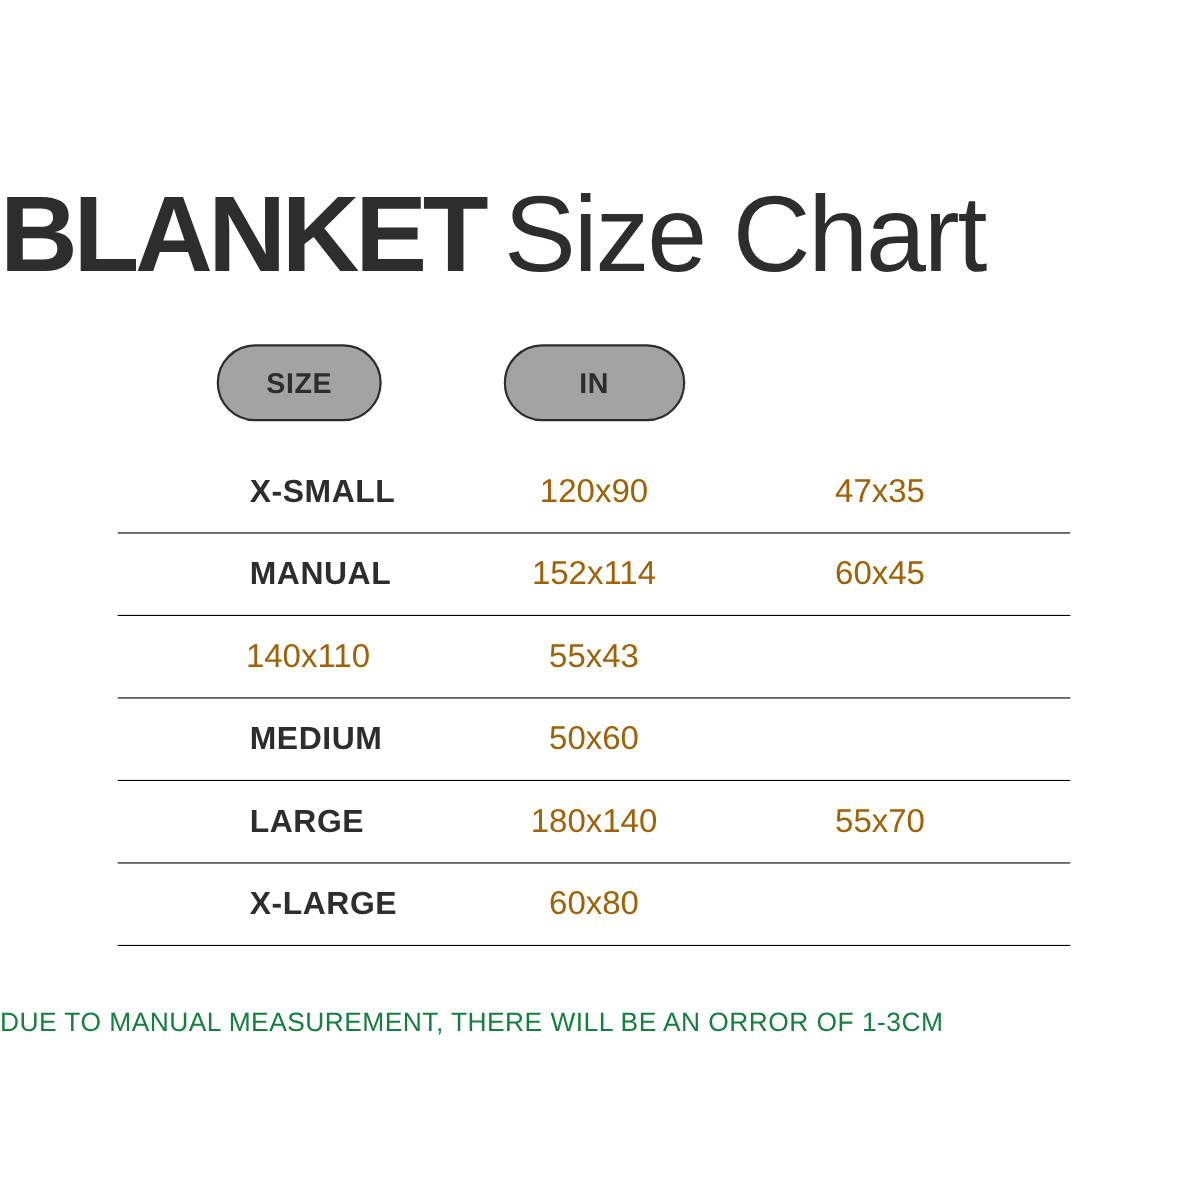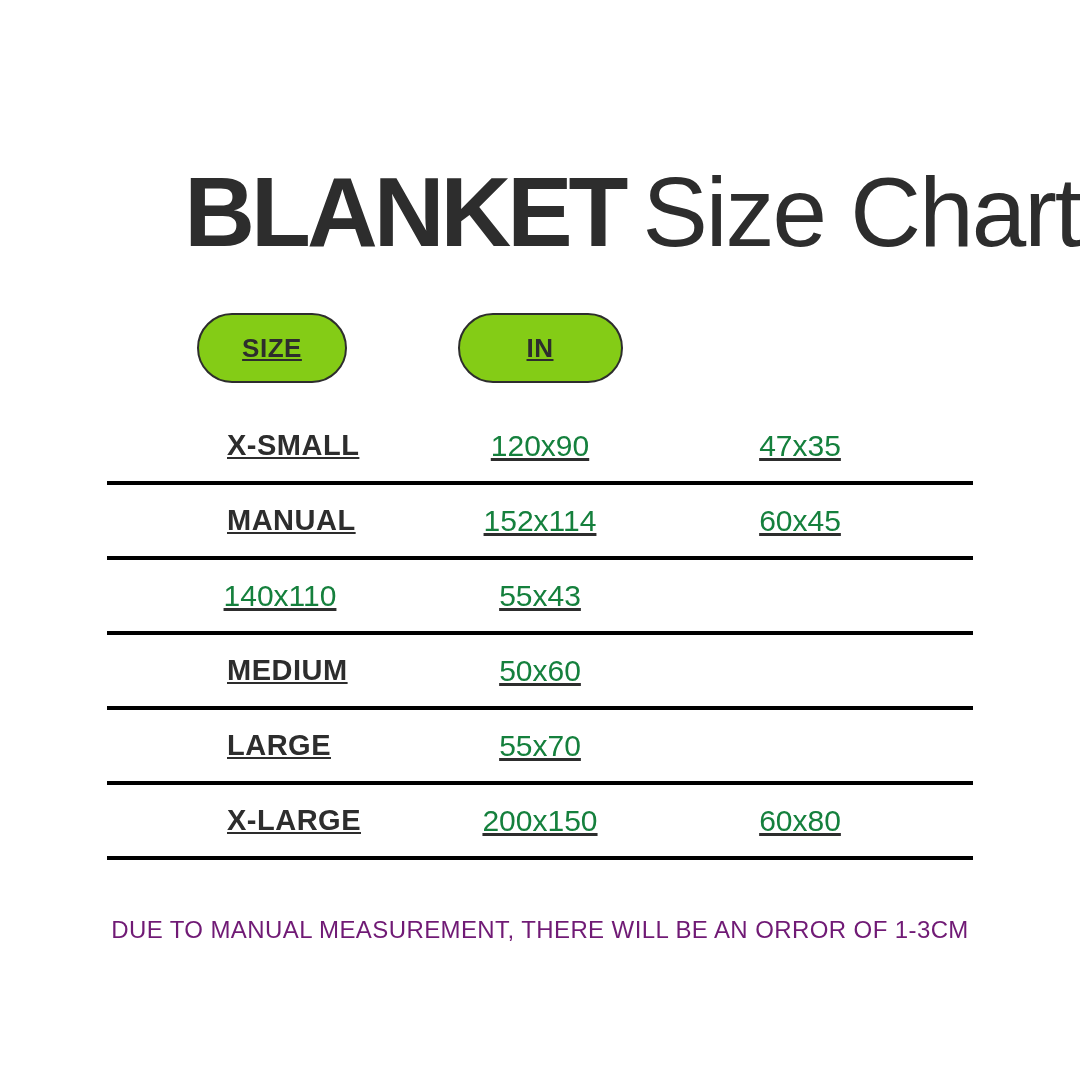--- a/index.html
+++ b/index.html
@@ -12,21 +12,21 @@
     font-family: "Liberation Sans", sans-serif;
     color: #2d2d2d;
     overflow: hidden;
   }
   
   .title {
     position: absolute;
     top: 163px;
     left: 0;
     width: 100%;
-    text-align: right;
+    text-align: left;
     font-size: 98px;
     line-height: 1.0;
     white-space: nowrap;
     color: #2d2d2d;
   }
   .title .t-bold {
     font-weight: 900;
     letter-spacing: -4px;
   }
   .title .t-reg {
@@ -45,71 +45,69 @@
     justify-items: center;
     align-items: start;
   }
   .pill {
     height: 70px;
     display: flex;
     align-items: center;
     justify-content: center;
     border: 2.5px solid #2d2d2d;
     border-radius: 35px;
-    background: #84cc16;
+    background: #a3a3a3;
     font-weight: 700;
     font-size: 26px;
     letter-spacing: 0.5px;
     color: #2d2d2d;
-    text-decoration: underline;
   }
   .pill-size { width: 150px; transform: translateX(-8px); }
   .pill-cm   { width: 153px; transform: translateX(-15px); }
   .pill-in   { width: 165px; }
   
   .size-table {
     position: absolute;
     top: 410px;
     left: 107px;
     width: 866px;
   }
   .size-row {
     display: grid;
     grid-template-columns: 346px 174px 346px;
     align-items: center;
     height: 75px;
-    border-bottom: 4px solid #000000;
-    text-decoration: underline;
+    border-bottom: 1px solid #000000;
   }
   .cell-size {
     padding-left: 120px;
     font-weight: 700;
     font-size: 29px;
     letter-spacing: 0.5px;
     color: #2d2d2d;
     white-space: nowrap;
   }
   .cell-cm, .cell-in {
     text-align: center;
     font-weight: 400;
     font-size: 30px;
-    color: #15803d;
+    color: #a16207;
     white-space: nowrap;
   }
   
   .footer-note {
     position: absolute;
     top: 916px;
     left: 0;
     width: 100%;
-    text-align: center;
+    text-align: left;
     font-size: 24px;
     font-weight: 400;
     letter-spacing: 0.4px;
-    color: #701a75;
+    color: #15803d;
   }
 </style>
 </head>
 <body>
 
 <div class="canvas">
 
   <div class="title">
     <span class="t-bold">BLANKET</span><span class="t-reg">Size Chart</span>
   </div>
@@ -133,24 +131,24 @@
     <div class="size-row">
       <div class="cell-cm">140x110</div>
       <div class="cell-in">55x43</div>
     </div>
     <div class="size-row">
       <div class="cell-size">MEDIUM</div>
       <div class="cell-in">50x60</div>
     </div>
     <div class="size-row">
       <div class="cell-size">LARGE</div>
+      <div class="cell-cm">180x140</div>
       <div class="cell-in">55x70</div>
     </div>
     <div class="size-row">
       <div class="cell-size">X-LARGE</div>
-      <div class="cell-cm">200x150</div>
       <div class="cell-in">60x80</div>
     </div>
   </div>
 
   <div class="footer-note">DUE TO MANUAL MEASUREMENT, THERE WILL BE AN ORROR OF 1-3CM</div>
 
 </div>
 
 </body></html>

